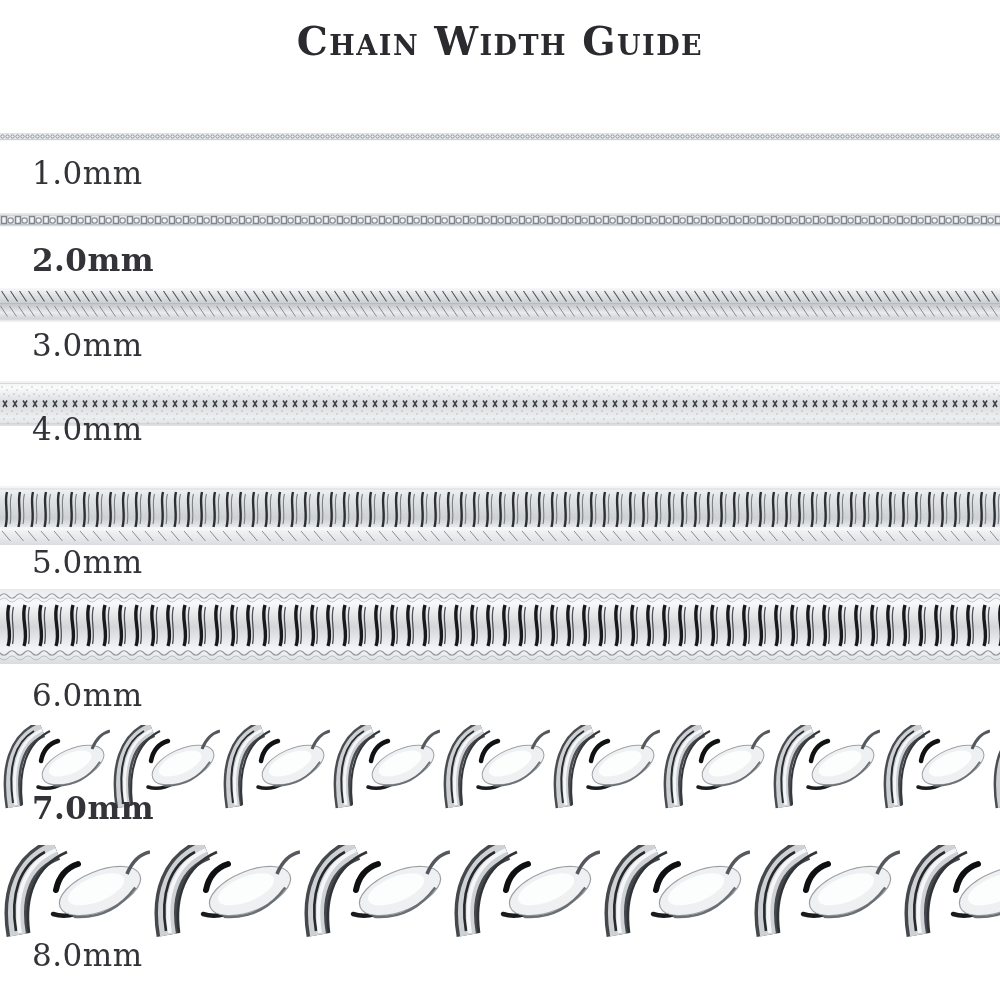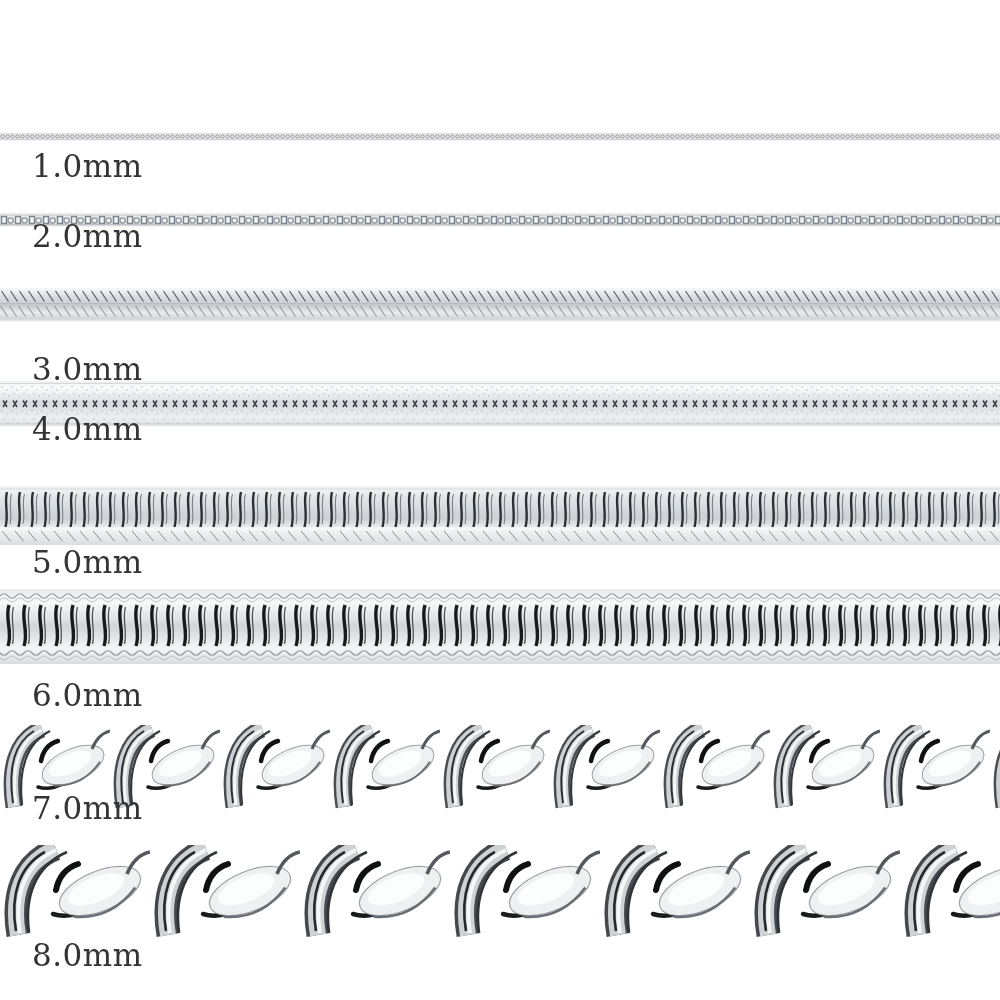--- a/index.html
+++ b/index.html
@@ -10,34 +10,35 @@
   .title{
     position:absolute;top:18px;left:0;width:1000px;text-align:center;
     font-size:39px;font-weight:600;font-variant:small-caps;letter-spacing:1.5px;
     color:#2b2b2f;margin:0;
   }
   .chain-band{position:absolute;left:0;width:1000px;line-height:0;}
   .chain-band svg{display:block;}
   .size-label{
     position:absolute;left:32px;font-size:31px;color:#333338;letter-spacing:0.5px;
   }
-  .r1-band{top:131px;}  .r1-label{top:148px;}
-  .r2-band{top:210px;}  .r2-label{top:218px;}
-  .r3-band{top:288px;}  .r3-label{top:327px;margin-top:24px;}
+  .r1-band{top:131px;}  .r1-label{top:155px;}
+  .r2-band{top:210px;}  .r2-label{top:242px;font-weight:bold;}
+  .r3-band{top:288px;}  .r3-label{top:327px;}
   .r4-band{top:381px;}  .r4-label{top:411px;}
   .r5-band{top:486px;}  .r5-label{top:544px;text-align:right;}
   .r6-band{top:589px;}  .r6-label{top:677px;}
-  .r7-band{top:725px;}  .r7-label{top:790px;}
+  .r7-band{top:725px;}  .r7-label{top:790px;font-weight:bold;}
   .r8-band{top:845px;}  .r8-label{top:937px;}
 </style>
 </head>
 <body>
 
 <div class="canvas">
 
+  <h1 class="title">Chain Width Guide</h1>
 
   <div class="chain-band r1-band">
     <svg width="1000" height="12">
       <defs>
         <pattern id="p1" width="5" height="12" patternUnits="userSpaceOnUse">
           <rect y="2" width="5" height="7.5" fill="#eceef0"></rect>
           <circle cx="2.5" cy="5.5" r="1.7" fill="none" stroke="#83898f" stroke-width="0.9"></circle>
           <path d="M0,8.4 h5" stroke="#b9bec2" stroke-width="0.7"></path>
           <path d="M0,2.6 h5" stroke="#d7dadc" stroke-width="0.6"></path>
         </pattern>

